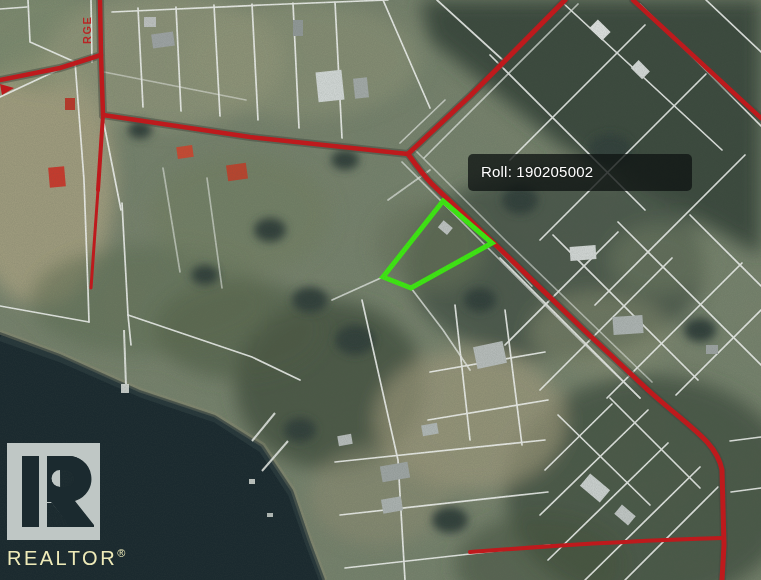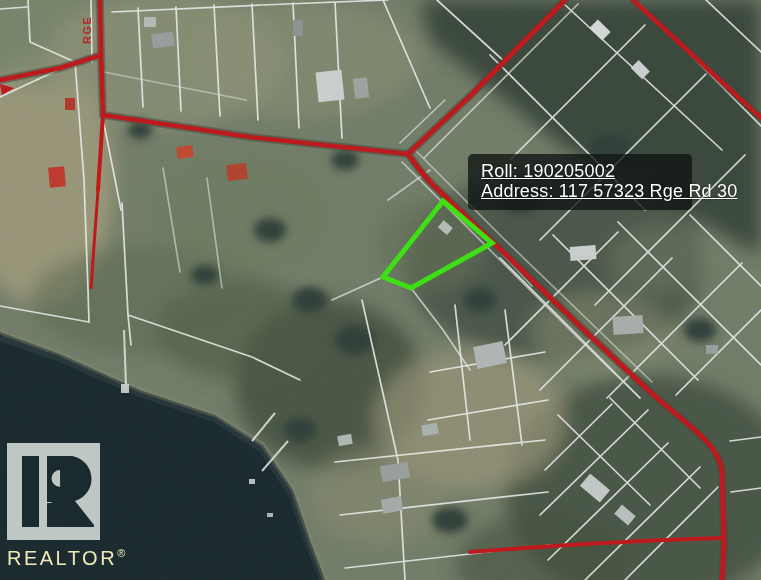--- a/index.html
+++ b/index.html
@@ -2,22 +2,22 @@
 <html><head>
 <meta charset="utf-8">
 <style>
   html,body{margin:0;padding:0;background:#000;}
   #stage{position:relative;width:761px;height:580px;overflow:hidden;
          font-family:"Liberation Sans",sans-serif;background:#75806b;}
   #map-svg{position:absolute;inset:0;display:block;}
   
   .tooltip{position:absolute;left:468px;top:154px;width:224px;box-sizing:border-box;
            background:rgba(16,20,19,0.78);border-radius:5px;padding:8px 12px 9px 13px;
-           color:#ffffff;font-size:18px;line-height:19.5px;letter-spacing:.2px;
-           text-shadow:0 0 2px rgba(0,0,0,.6);text-decoration:underline;}
+           color:#ffffff;font-size:15px;line-height:19.5px;letter-spacing:.2px;
+           text-shadow:0 0 2px rgba(0,0,0,.6);}
   .tooltip div{white-space:nowrap;}
   
   .watermark{position:absolute;left:7px;top:443px;color:#c9d0ce;opacity:.93;}
   .watermark .wordmark{font-size:20px;letter-spacing:2.5px;margin-top:3px;
            color:#fef9c3;font-weight:400;}
   .watermark .reg{font-size:11px;vertical-align:super;letter-spacing:0;}
 </style>
 </head>
 <body>
 
@@ -216,21 +216,20 @@
   </g>
   <text x="0" y="0" transform="translate(91,44) rotate(-90)" fill="#c2181b" font-size="11" font-weight="bold" letter-spacing="1.5" opacity="0.9">RGE</text>
 
   <polygon points="443,201 492,243 411,288 383,277" fill="none" stroke-width="5" stroke-linejoin="miter" stroke="#3de512"></polygon>
 
   <rect width="761" height="580" filter="url(#grain)" opacity="0.3"></rect>
 </svg>
 
   <div class="tooltip">
     <div>Roll: 190205002</div>
-    <div>Address: 117 57323 Rge Rd 30</div>
   </div>
 
   <div class="watermark">
     <svg width="93" height="97" viewBox="0 0 93 97">
       <path fill="#ccd3d1" fill-rule="evenodd" d="
         M0,0 H93 V97 H0 Z
         M15,13 h17 v71 h-17 z
         M40,13 v71 h24 L45,60 h-5 z
         M40,13 h20 a23,23 0 0 1 6.5,45 L86,84 h1 V82 L68,58 a23,23 0 0 0 -8,-45 z
         M40,13 h20 a23,23 0 0 1 6.5,45 l-21.5,0 z

